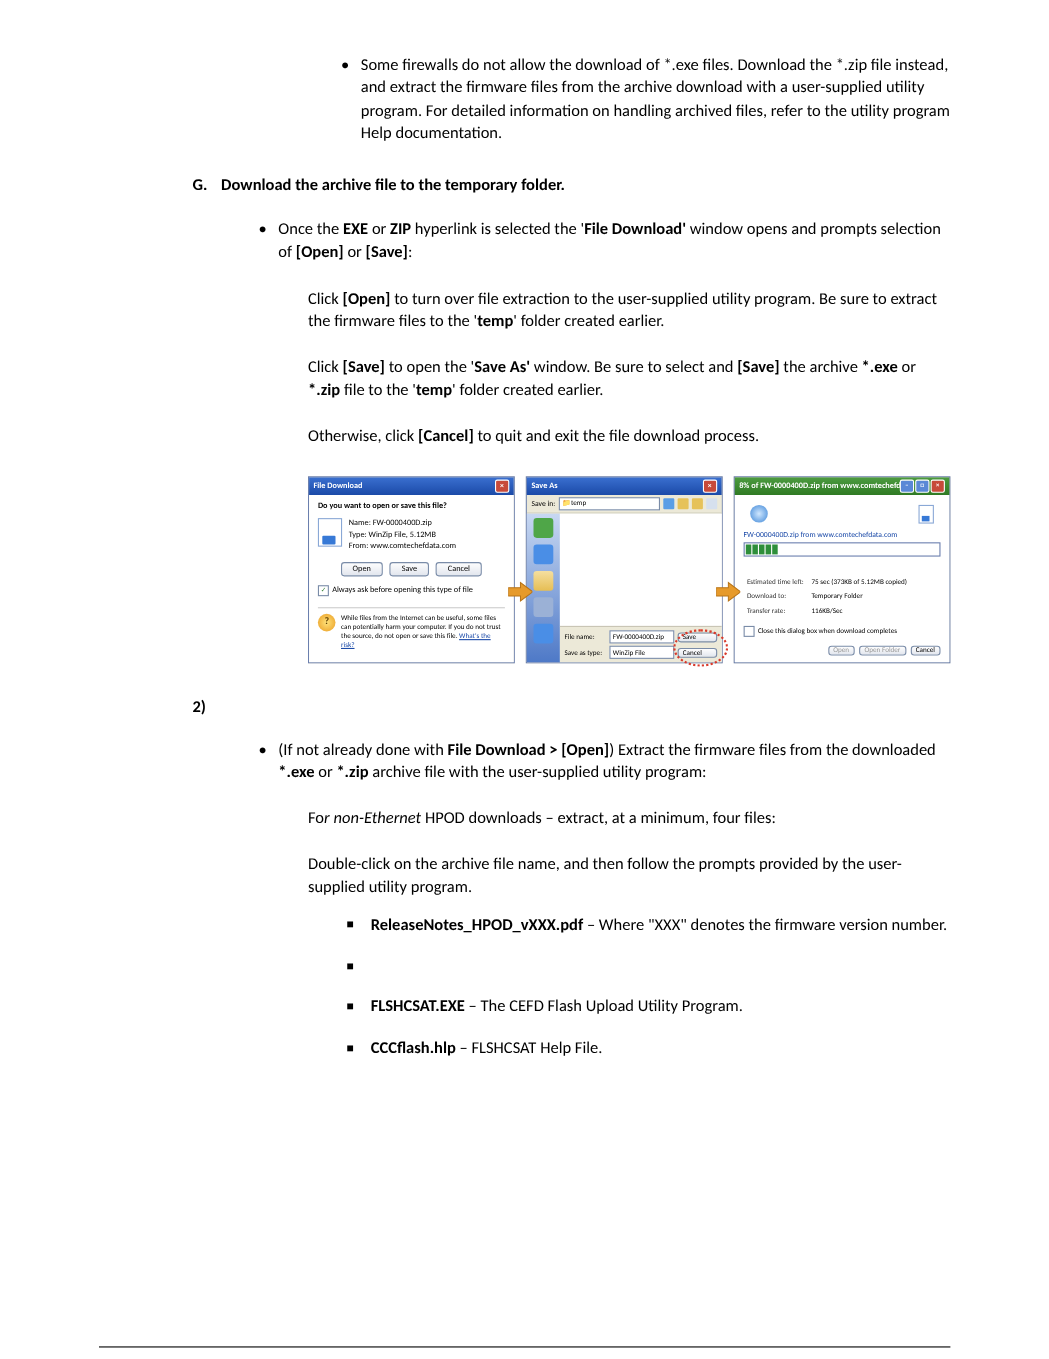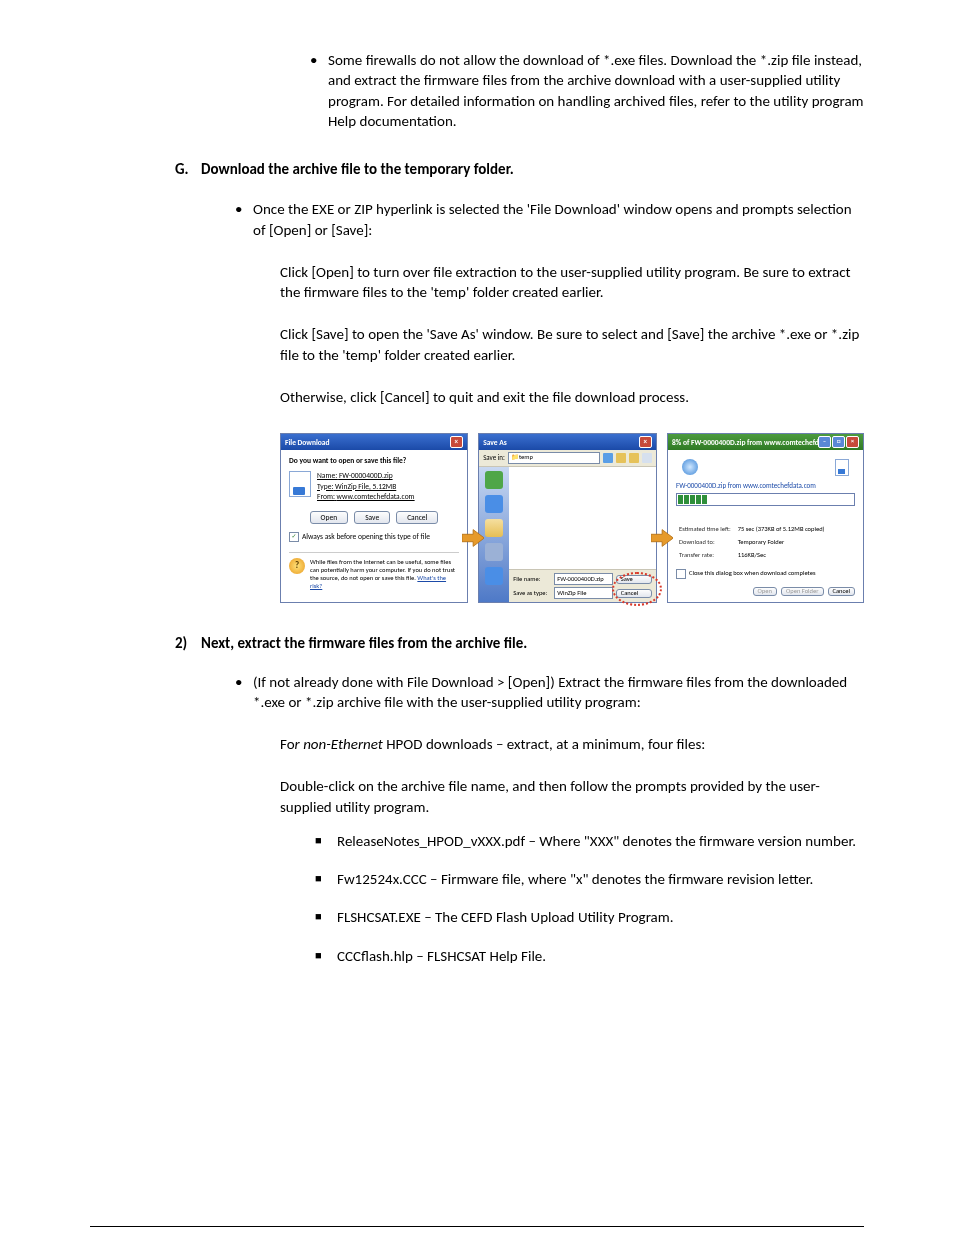--- a/index.html
+++ b/index.html
@@ -62,21 +62,21 @@
     display: flex;
     margin-left: 140px;
     margin-bottom: 18px;
   }
   .sq-bullet {
     width: 22px;
     flex-shrink: 0;
     font-size: 11px;
     padding-top: 3px;
   }
-  .bold { font-weight: normal; }
+  .bold { font-weight: bold; }
   .italic { font-style: italic; }
   .first-bullet {
     margin-left: 135px;
     margin-bottom: 16px;
   }
 
   
   .shot-wrap {
     display: flex;
     gap: 6px;
@@ -133,21 +133,21 @@
     font-size: 6px;
     color: #fff;
   }
   .winbtns span.close { background: #c74a3a; }
   .fd-body {
     padding: 6px 8px 8px 8px;
     background: #fff;
     flex: 1;
   }
   .fd-q { font-weight: bold; margin-bottom: 6px; font-size: 7.5px; }
-  .fd-info-row { display: flex; gap: 6px; text-decoration: underline; }
+  .fd-info-row { display: flex; gap: 6px; }
   .fd-icon {
     width: 20px;
     height: 24px;
     background: #fff;
     border: 1px solid #8aa8d6;
     position: relative;
   }
   .fd-icon::after {
     content: "";
     position: absolute;
@@ -521,21 +521,20 @@
           <span class="xpbtn sm disabled">Open</span>
           <span class="xpbtn sm disabled">Open Folder</span>
           <span class="xpbtn sm">Cancel</span>
         </div>
       </div>
     </div>
   </div>
 
   <div class="numbered">
     <div class="num">2)</div>
-    <div>Next, extract the firmware files from the archive file.</div>
   </div>
 
   <div class="bullet-row sub-bullet" style="margin-top:18px;">
     <div class="bullet-dot">•</div>
     <div class="bullet-text">
       <span>(If not already done with </span><span class="bold">File Download &gt; [Open]</span><span>) Extract the firmware files from the downloaded </span><span class="bold">*.exe</span><span> or </span><span class="bold">*.zip</span><span> archive file with the user-supplied utility program:</span>
     </div>
   </div>
 
   <div class="sub-block">
@@ -543,21 +542,20 @@
   </div>
 
   <div class="sub-block">Double-click on the archive file name, and then follow the prompts provided by the user-supplied utility program.</div>
 
   <div class="sq-bullet-row">
     <div class="sq-bullet">■</div>
     <div><span class="bold">ReleaseNotes_HPOD_vXXX.pdf</span><span> – Where "XXX" denotes the firmware version number.</span></div>
   </div>
   <div class="sq-bullet-row">
     <div class="sq-bullet">■</div>
-    <div><span class="bold">Fw12524x.CCC</span><span> – Firmware file, where "x" denotes the firmware revision letter.</span></div>
   </div>
   <div class="sq-bullet-row">
     <div class="sq-bullet">■</div>
     <div><span class="bold">FLSHCSAT.EXE</span><span> – The CEFD Flash Upload Utility Program.</span></div>
   </div>
   <div class="sq-bullet-row">
     <div class="sq-bullet">■</div>
     <div><span class="bold">CCCflash.hlp</span><span> – FLSHCSAT Help File.</span></div>
   </div>
 

